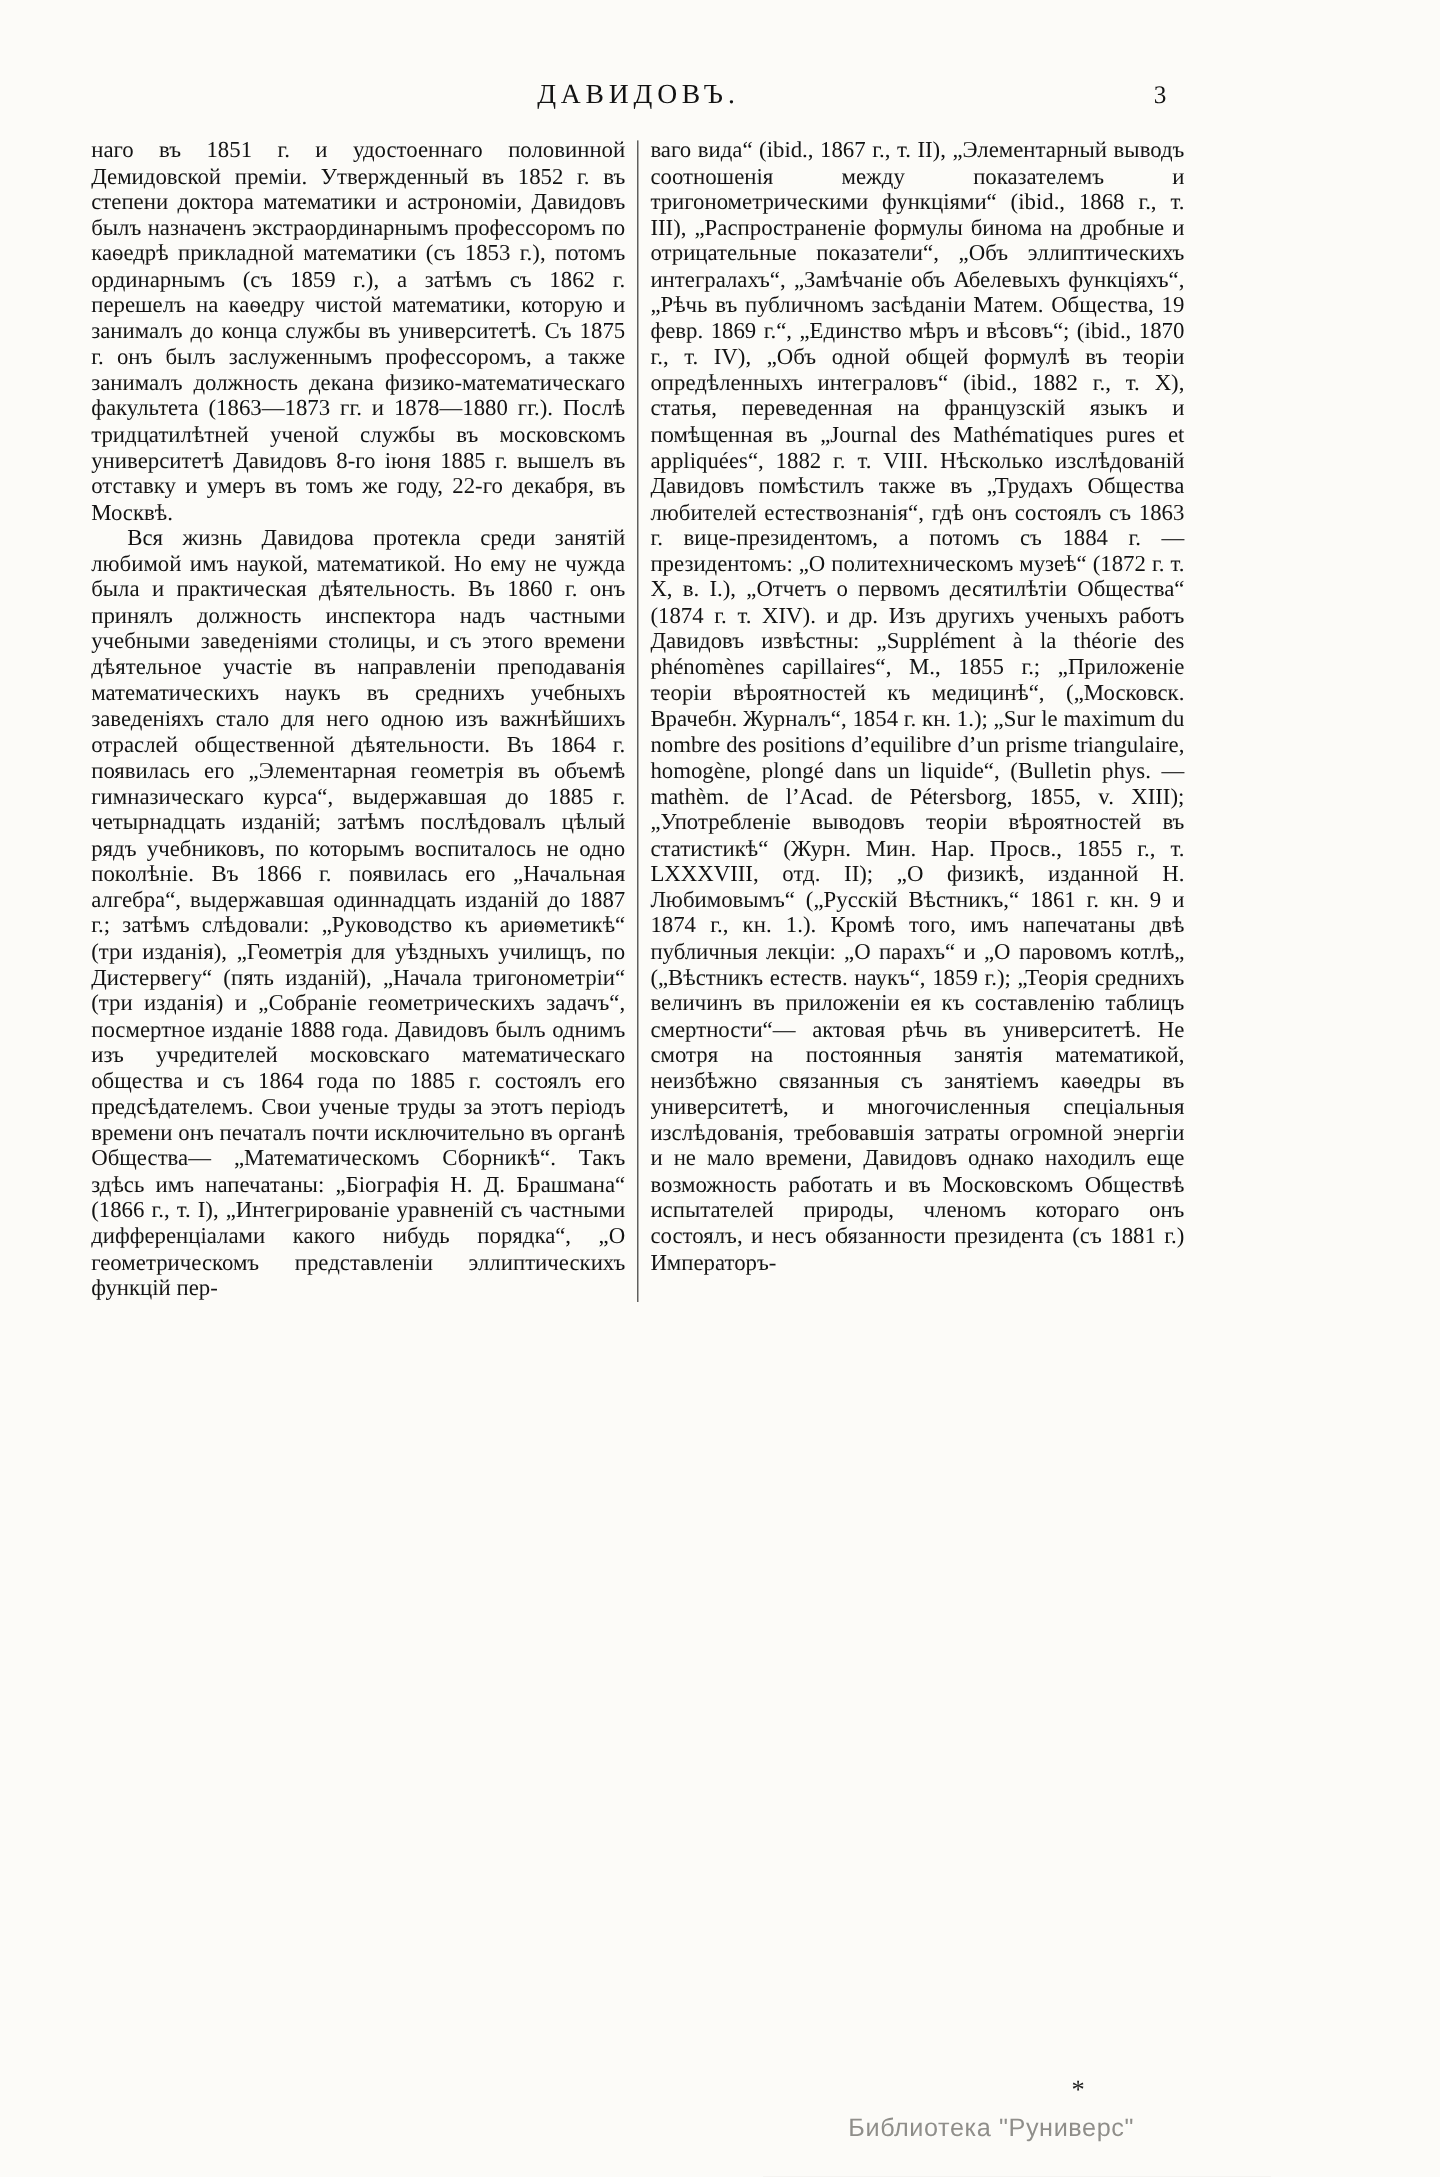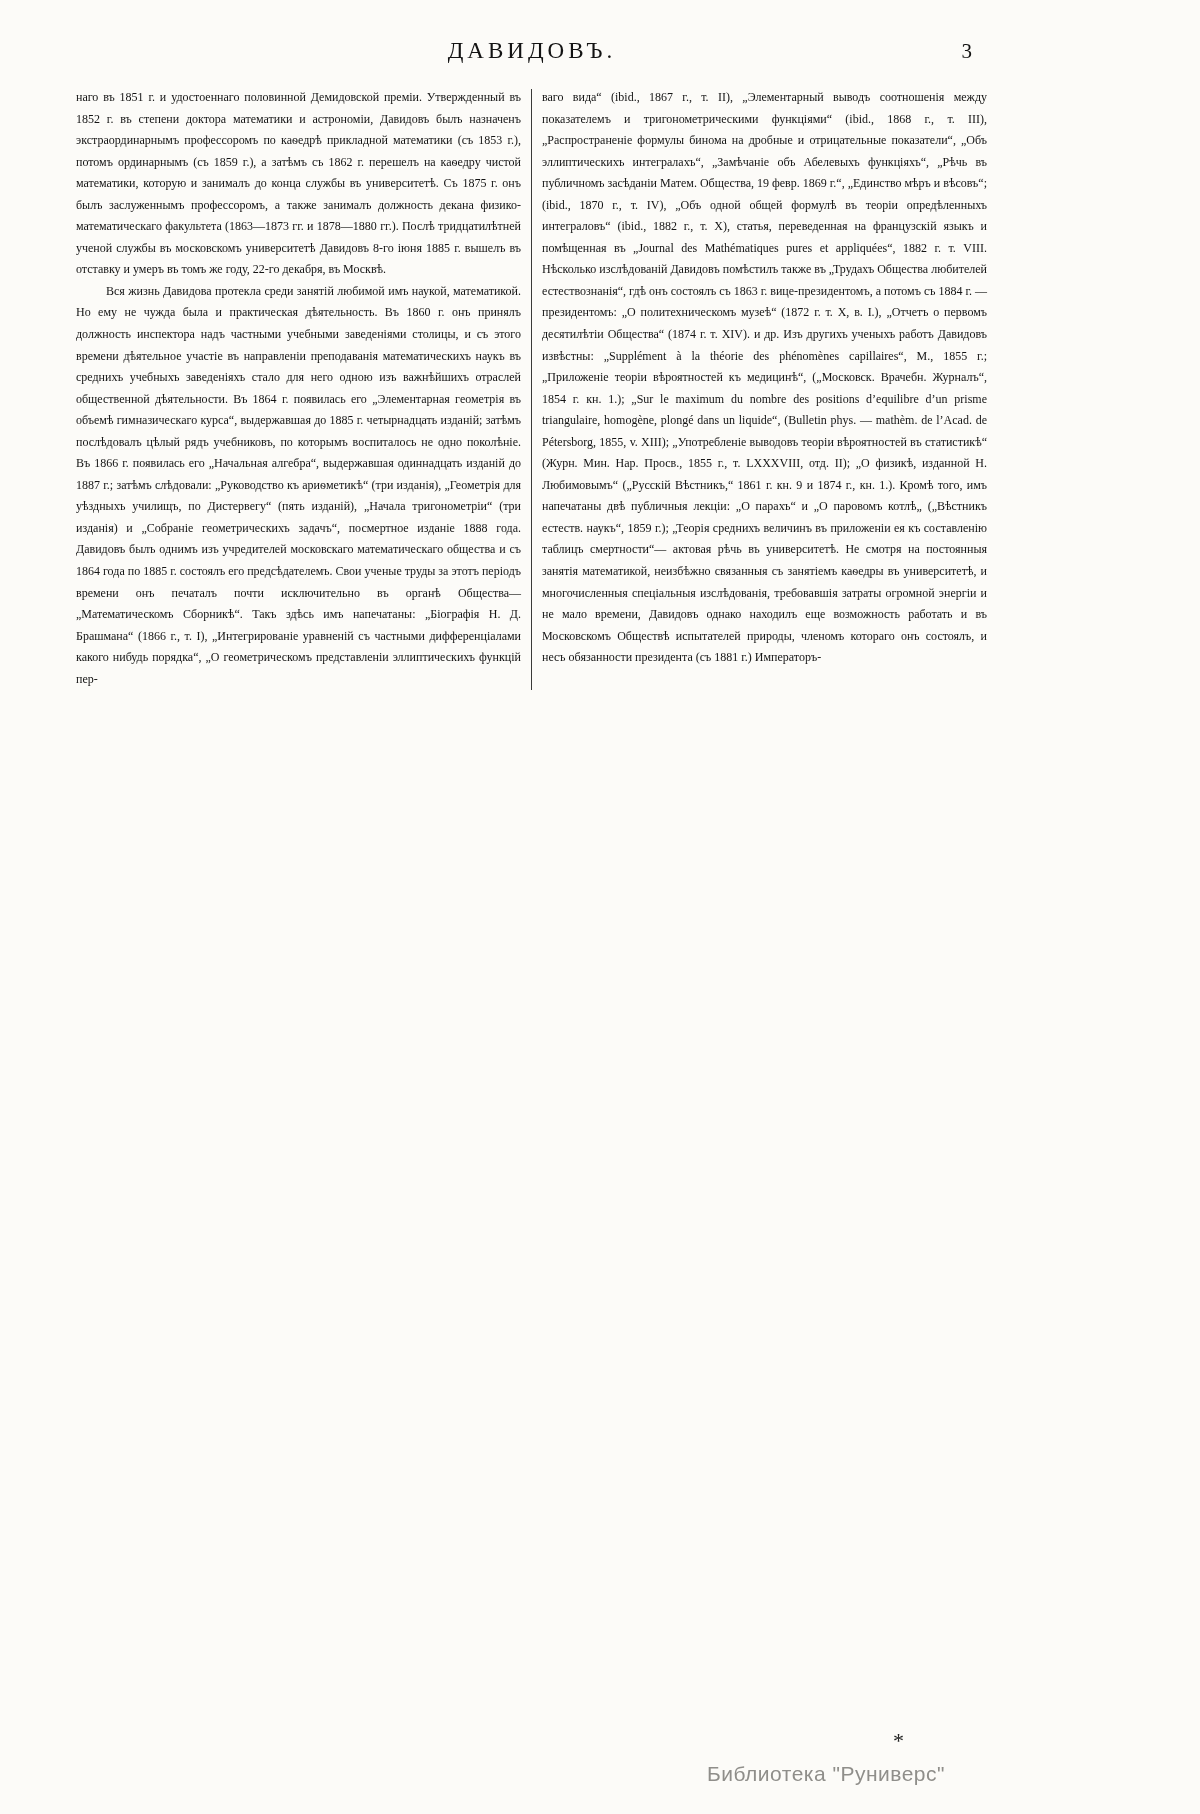--- a/index.html
+++ b/index.html
@@ -9,21 +9,21 @@
   }
   .page {
     position: relative;
     width: 1200px;
     height: 1814px;
     margin: 0 auto;
     background: #fcfbf8;
     color: #131313;
     font-family: "Liberation Serif", "DejaVu Serif", serif;
     box-sizing: border-box;
-    padding-top: 38px;
+    padding-top: 66px;
     overflow: hidden;
   }
   .header-row {
     position: relative;
     width: 912px;
     margin-left: 76px;
     height: 34px;
   }
   .page-title {
     position: absolute;
@@ -41,21 +41,21 @@
     font-size: 21px;
   }
   .text-block {
     display: flex;
     width: 912px;
     margin-left: 76px;
     margin-top: 15px;
   }
   .col {
     width: 445px;
-    font-size: 12px;
+    font-size: 19px;
     line-height: 21.55px;
     text-align: justify;
   }
   .col-divider {
     width: 1px;
     background: #3a3a38;
     margin: 2px 10px 0 10px;
   }
   .col p {
     margin: 0;

